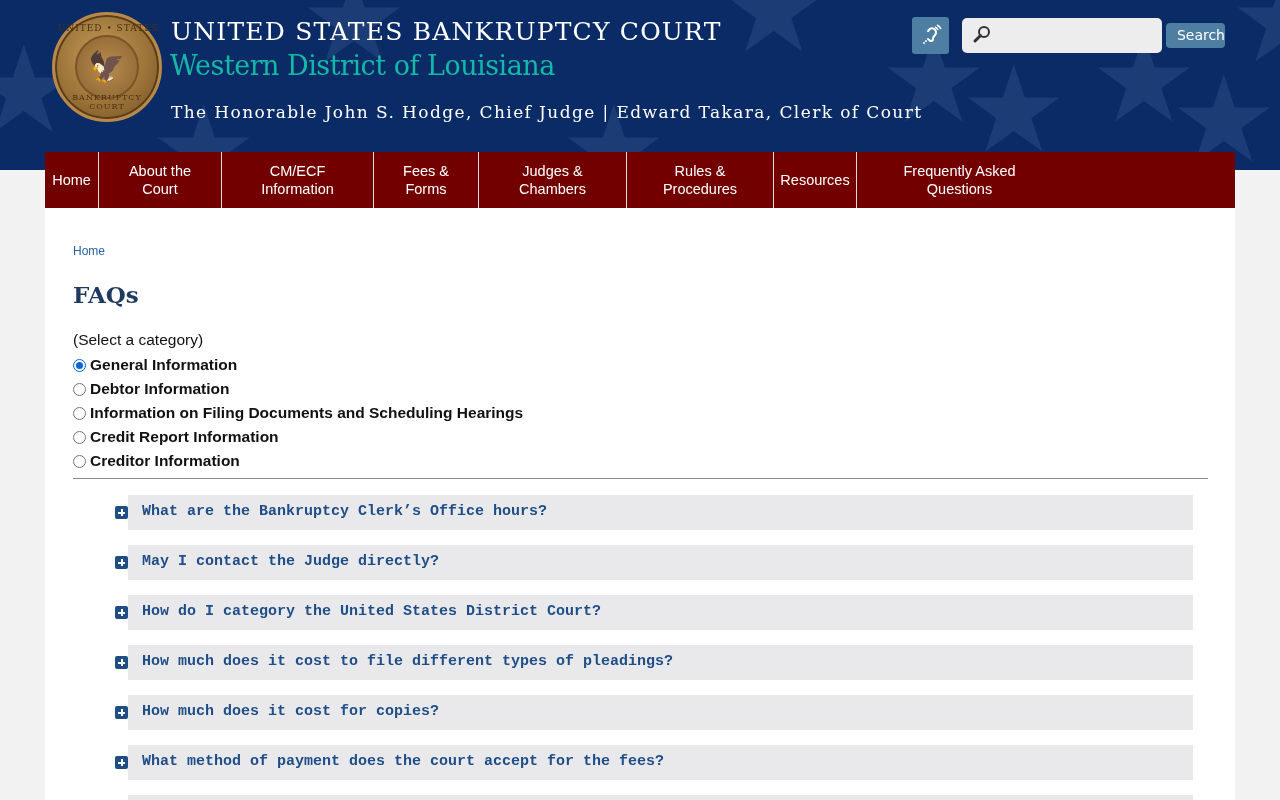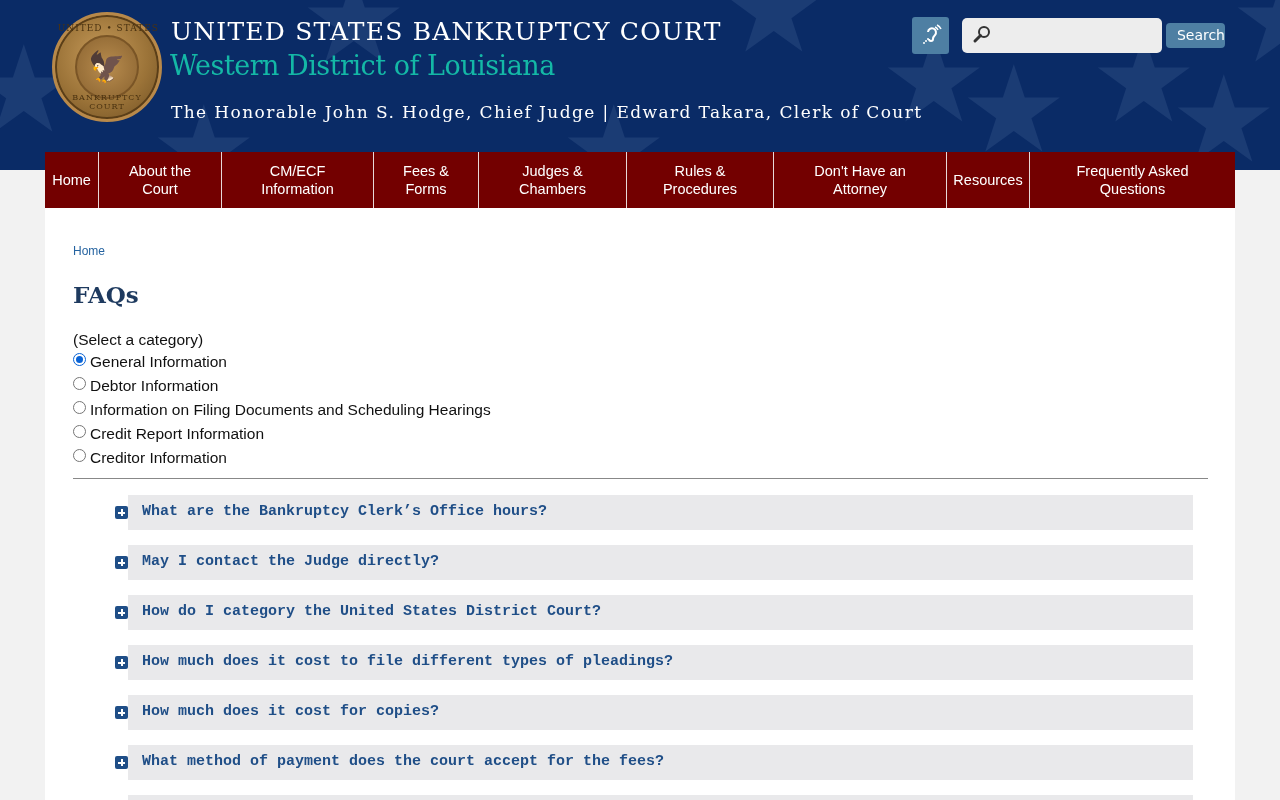--- a/index.html
+++ b/index.html
@@ -55,21 +55,21 @@
   }
   .nav-item:last-child { border-right: none; }
 
   .content {
     position: absolute; left: 45px; top: 208px; width: 1190px; height: 592px; background: #fff;
   }
   .breadcrumb { position: absolute; left: 28px; top: 36px; color: #2563a0; font-size: 12px; font-family: "Liberation Sans", sans-serif; }
   .page-title { position: absolute; left: 28px; top: 73px; color: #1e3a5f; font-family: "DejaVu Serif", serif; font-size: 23px; }
   .cat-label { position: absolute; left: 28px; top: 123px; color: #111; font-size: 15.5px; font-family: "Liberation Sans", sans-serif; }
   .radio-list { position: absolute; left: 28px; top: 145px; }
-  .radio-row { height: 24px; display: flex; font-size: 15.5px; color: #111; font-family: "Liberation Sans", sans-serif; }
+  .radio-row { height: 24px; display: flex; align-items: center; font-size: 15.5px; color: #111; font-family: "Liberation Sans", sans-serif; font-weight: bold; }
   .radio {
     width: 13px; height: 13px; border-radius: 50%; border: 1px solid #767676; background: #fff;
     margin-right: 4px; position: relative; flex: none;
   }
   .radio.checked { border-color: #0a64d6; }
   .radio.checked::after {
     content: ""; position: absolute; left: 2px; top: 2px; width: 7px; height: 7px; border-radius: 50%; background: #0a64d6;
   }
   .divider { position: absolute; left: 28px; top: 270px; width: 1135px; height: 1px; background: #888; }
 
@@ -130,22 +130,20 @@
   <div class="nav-item" style="width:123px;white-space:pre-line">About the
 Court</div>
   <div class="nav-item" style="width:152px;white-space:pre-line">CM/ECF
 Information</div>
   <div class="nav-item" style="width:105px;white-space:pre-line">Fees &amp;
 Forms</div>
   <div class="nav-item" style="width:148px;white-space:pre-line">Judges &amp;
 Chambers</div>
   <div class="nav-item" style="width:147px;white-space:pre-line">Rules &amp;
 Procedures</div>
-  <div class="nav-item" style="width:173px;white-space:pre-line">Don't Have an
-Attorney</div>
   <div class="nav-item" style="width:83px">Resources</div>
   <div class="nav-item" style="width:205px;white-space:pre-line">Frequently Asked
 Questions</div>
 </div>
 
 <div class="content">
   <div class="breadcrumb">Home</div>
   <h1 class="page-title">FAQs</h1>
   <div class="cat-label">(Select a category)</div>
 

